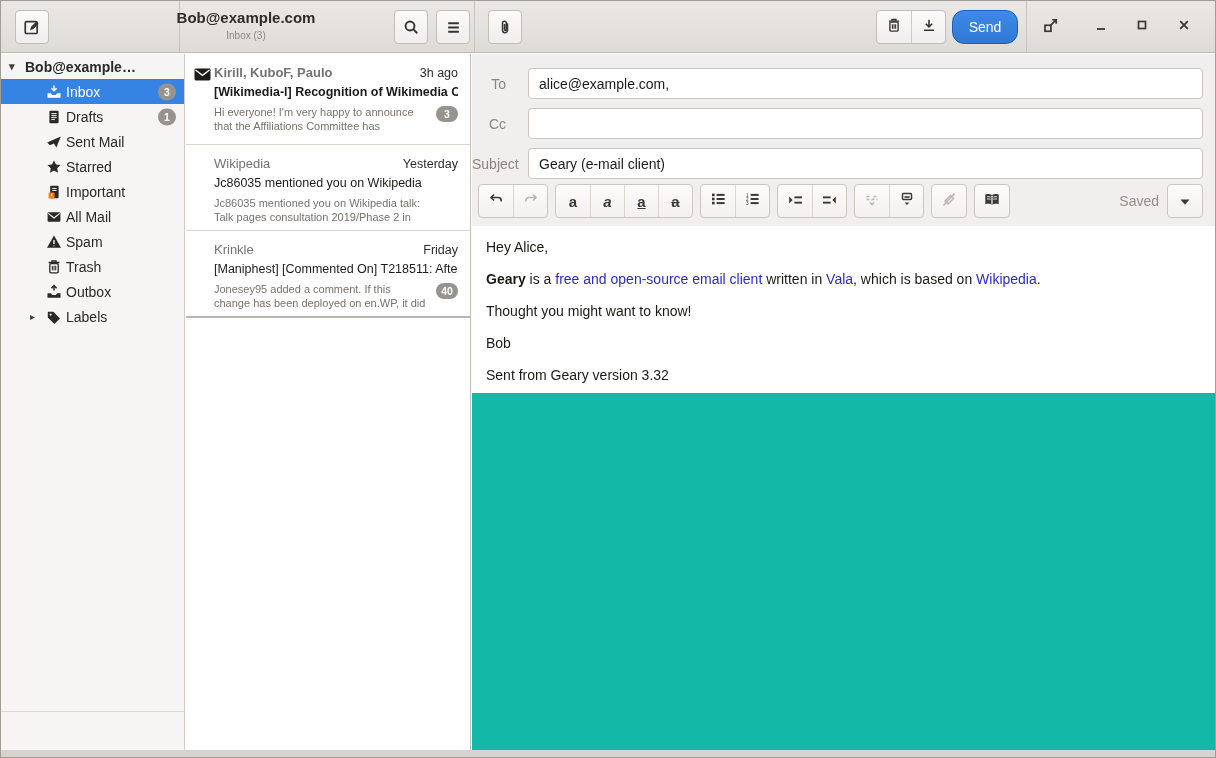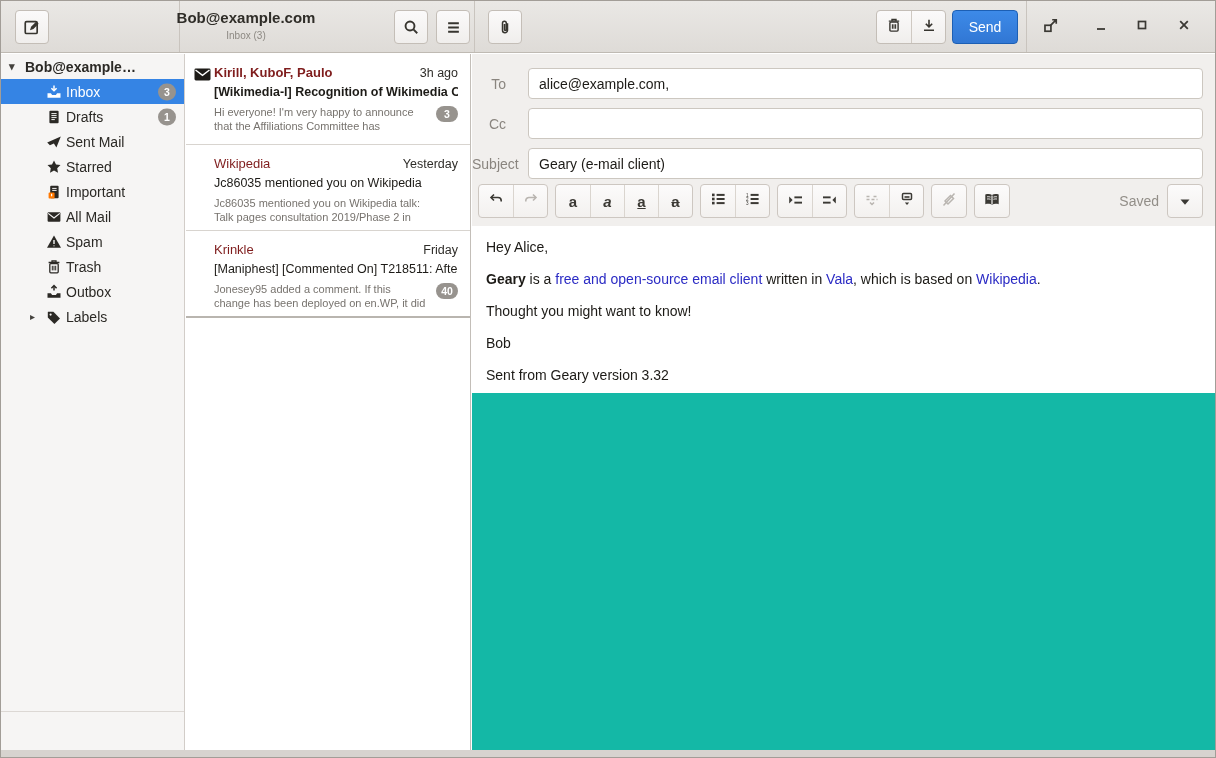--- a/index.html
+++ b/index.html
@@ -25,21 +25,21 @@
   }
   .hb-btn svg { display:block; }
   .hb-group { position:absolute; top:9px; display:flex;
     border:1px solid #c4beb7; border-radius:4px; overflow:hidden;
     background:linear-gradient(#fbfafa,#f0eeec); }
   .hb-group .gbtn { width:34px; height:32px; display:flex; align-items:center; justify-content:center; color:#37352f; cursor:pointer; }
   .hb-group .gbtn + .gbtn { border-left:1px solid #cfc9c2; }
   .send-btn {
     position:absolute; top:9px; left:951px; width:66px; height:34px;
     background:linear-gradient(#3d8ae8,#3177d4); border:1px solid #1c5fb4;
-    border-radius:4px; color:#ffffff; font-size:14px;
+    border-radius:12px; color:#ffffff; font-size:14px;
     display:flex; align-items:center; justify-content:center; cursor:pointer;
   }
   .title-block { position:absolute; left:150px; top:7px; width:190px; text-align:center; }
   .hb-title { font-size:15px; font-weight:bold; color:#2f2d28; line-height:20px;
     white-space:nowrap; overflow:hidden; }
   .hb-subtitle { font-size:10px; color:#8d8983; line-height:15px; }
   .winctl { position:absolute; top:9px; width:34px; height:34px; display:flex;
     align-items:center; justify-content:center; color:#3b3934; cursor:pointer; border-radius:17px; }
   
   .sidebar {
@@ -68,21 +68,21 @@
   .badge { position:absolute; right:8px; top:50%; transform:translateY(-50%);
     min-width:18px; height:17px; padding:0 5px; background:#97938e; color:#ffffff;
     border-radius:9px; font-size:10.5px; font-weight:bold;
     display:flex; align-items:center; justify-content:center; }
   .side-divider { position:absolute; left:0; right:0; top:657px; height:1px; background:#dcd8d4; }
   
   .conv-item { position:relative; padding:11px 12px 0 28px; height:90px; cursor:pointer; }
   .conv-item + .conv-item { border-top:1px solid #d8d4cf; height:86px; }
   .conv-sep-end { border-top:2px solid #b9b5af; }
   .conv-line1 { display:flex; align-items:baseline; }
-  .conv-sender { font-size:13px; color:#7f1d1d; flex:1; white-space:nowrap; overflow:hidden; }
+  .conv-sender { font-size:13px; color:#737373; flex:1; white-space:nowrap; overflow:hidden; }
   .conv-item.unread .conv-sender, .conv-item.unread .conv-subject { font-weight:bold; }
   .conv-date { font-size:12.5px; color:#2f2d29; margin-left:8px; white-space:nowrap; }
   .conv-subject { font-size:12.5px; color:#1d1b17; margin-top:5px;
     white-space:nowrap; overflow:hidden; }
   .conv-preview { font-size:11px; line-height:13.5px; color:#77736e; margin-top:7px;
     width:212px; max-height:28px; overflow:hidden; }
   .conv-count { position:absolute; right:12px; top:52px; min-width:22px; height:16px;
     padding:0 5px; background:#97938e; color:#fff; border-radius:8px; font-size:10.5px;
     font-weight:bold; display:flex; align-items:center; justify-content:center; }
   .conv-envelope { position:absolute; left:8px; top:13px; color:#1d1b17; }

